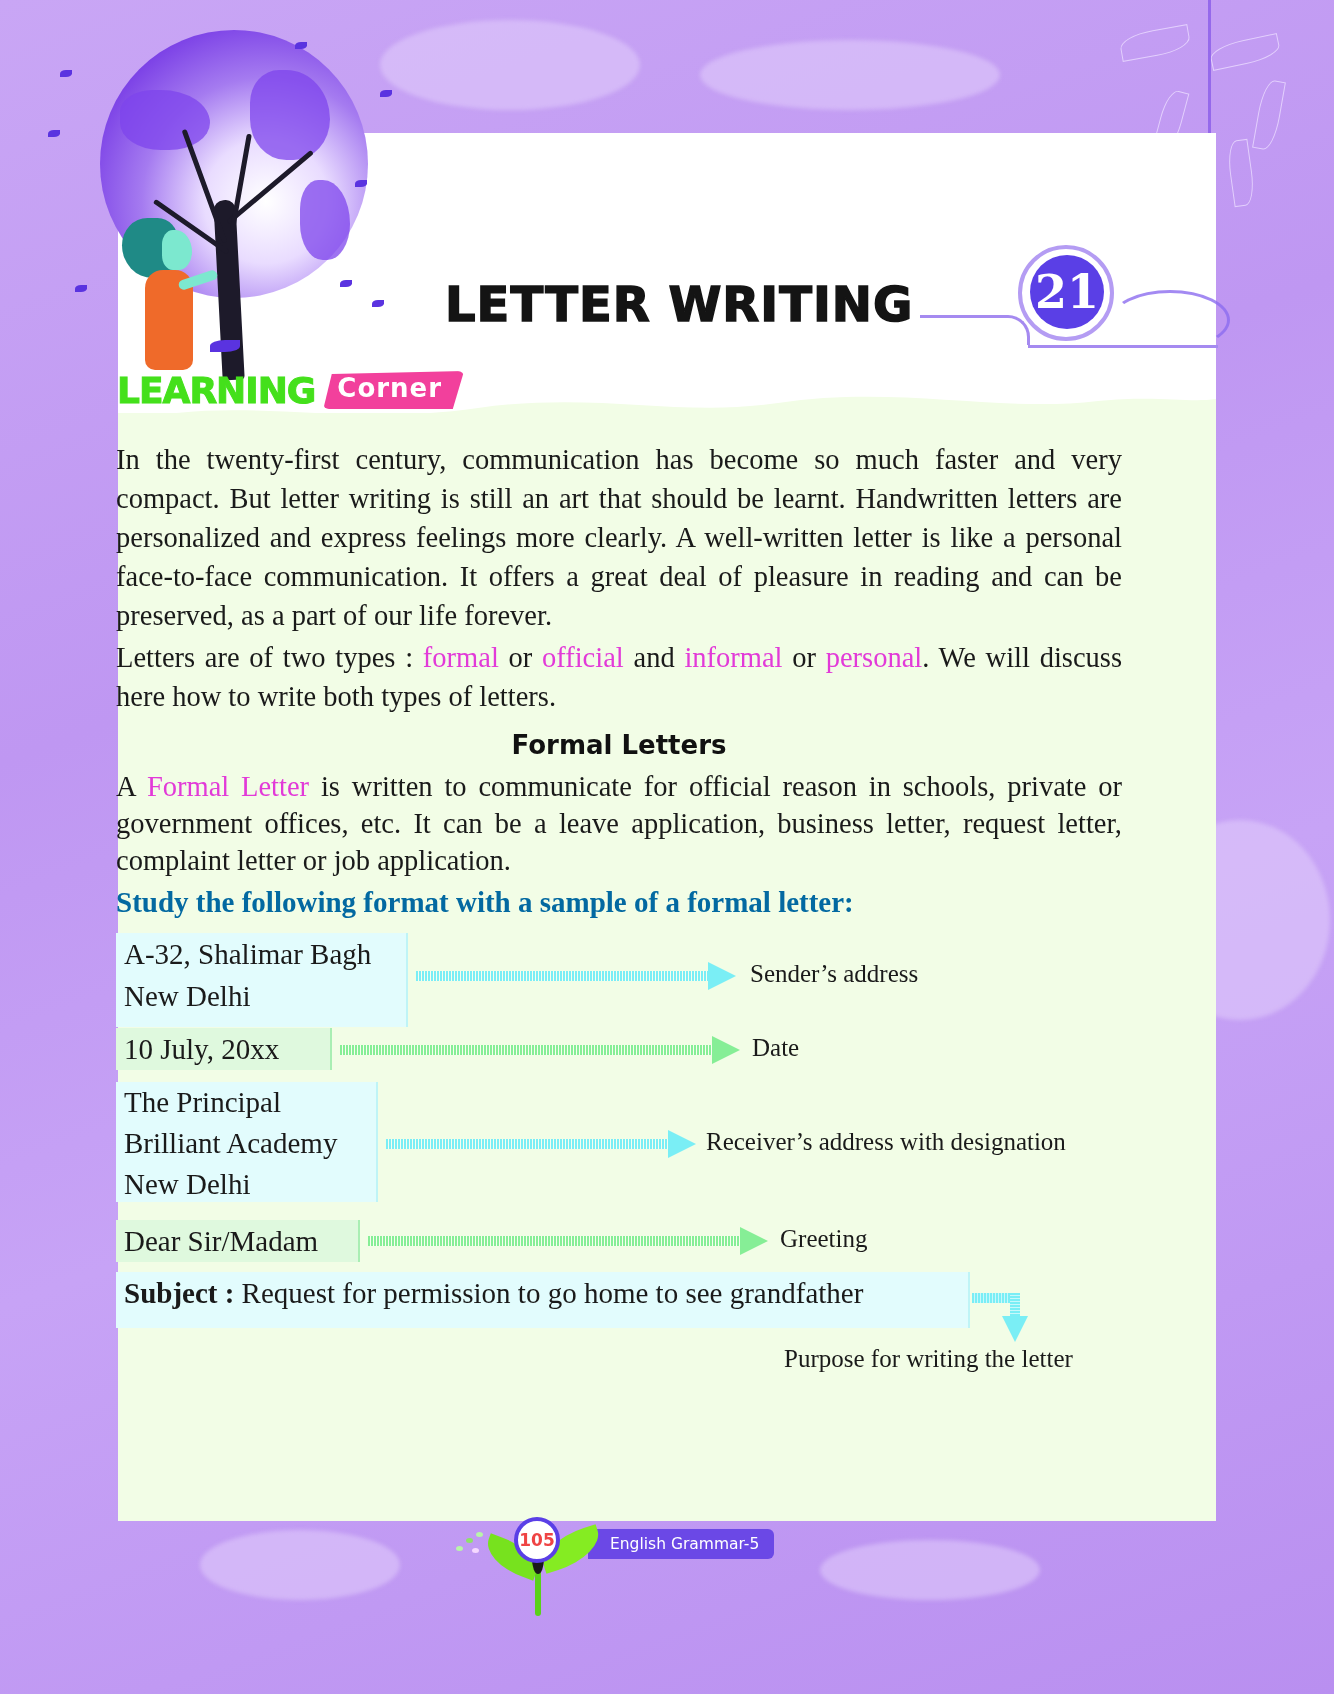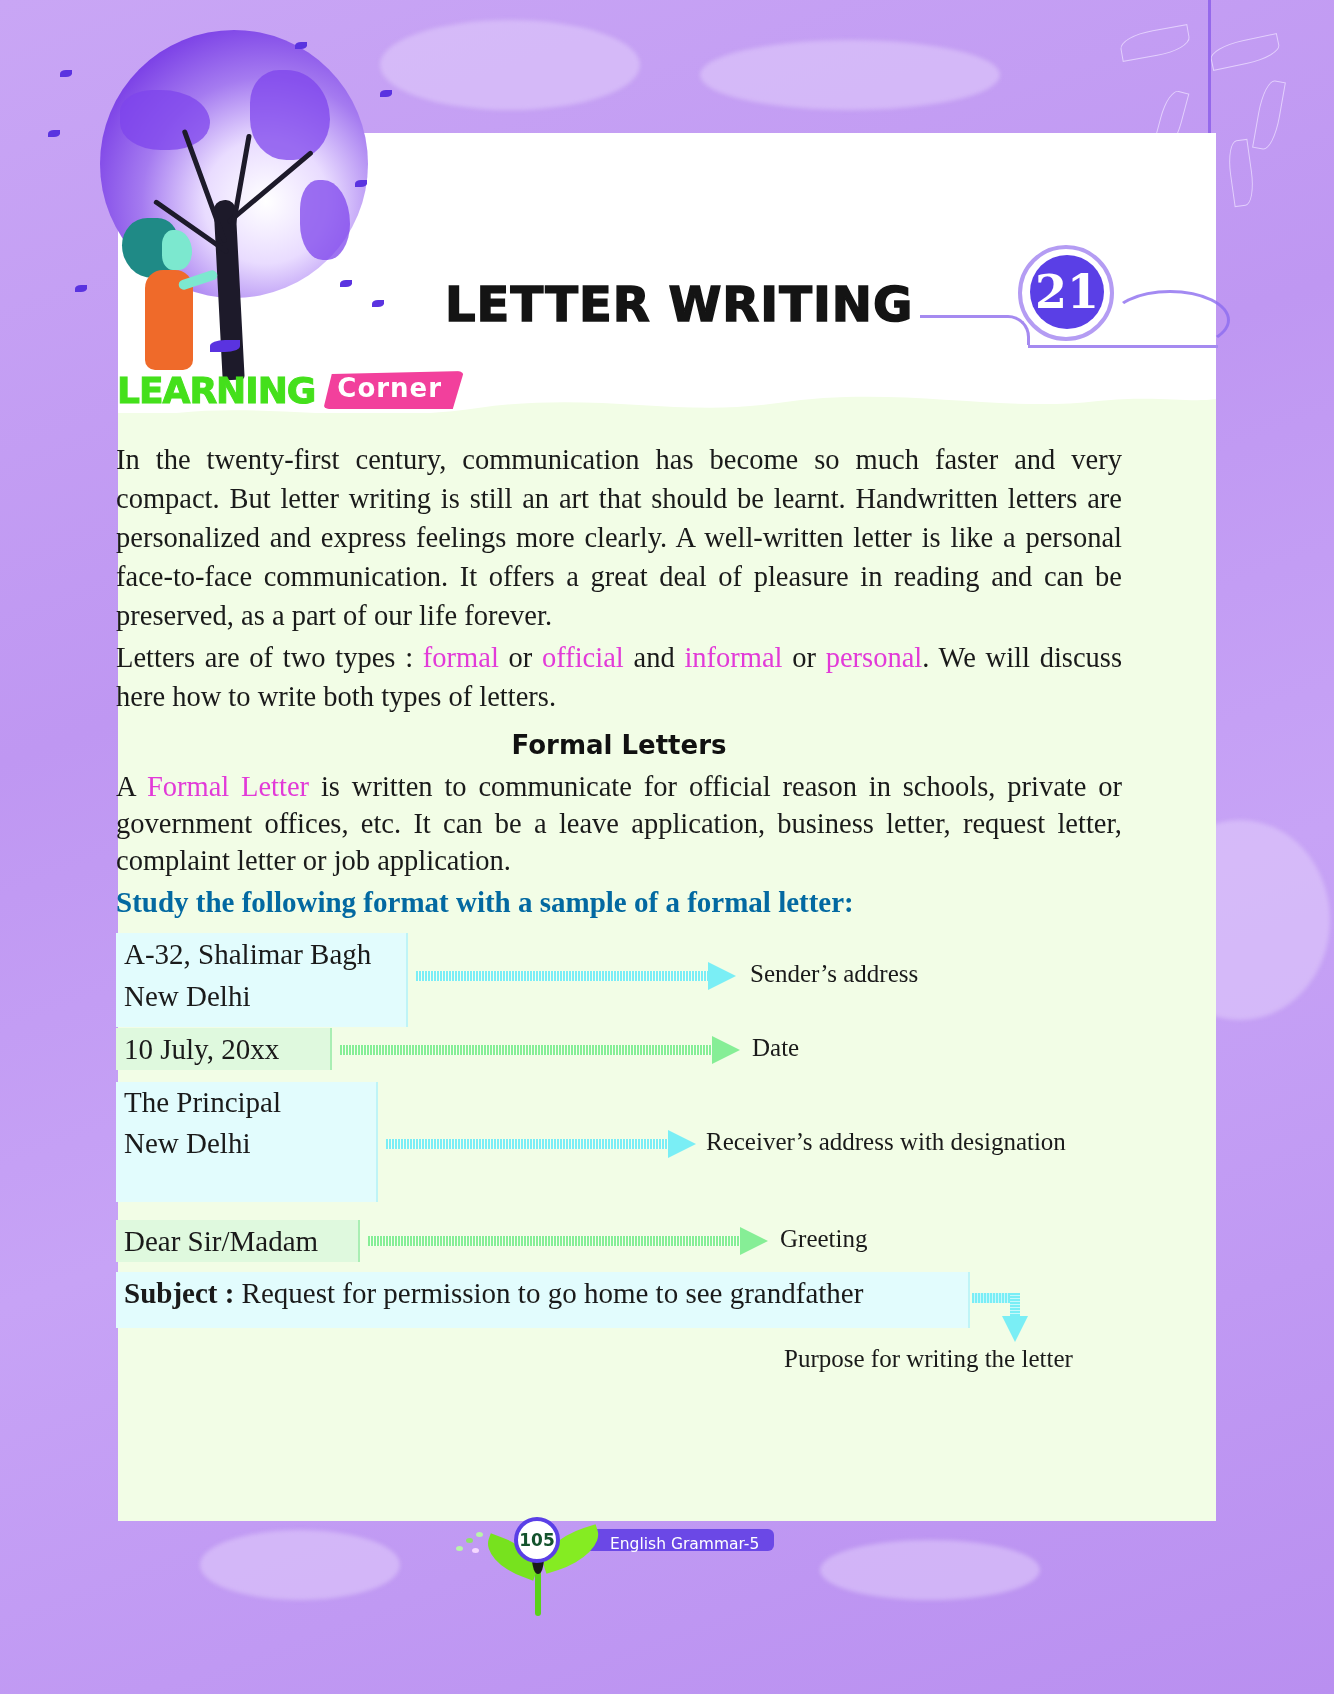--- a/index.html
+++ b/index.html
@@ -112,28 +112,28 @@
   }
   .bold { font-weight: 700; }
 
   
   .down-h { position:absolute; left: 972px; top: 1293px; width: 44px; height: 10px; background: repeating-linear-gradient(90deg,#7aeef5 0 2px,#c8f8fb 2px 3px); }
   .down-v { position:absolute; left: 1010px; top: 1293px; width: 10px; height: 26px; background: repeating-linear-gradient(0deg,#7aeef5 0 2px,#c8f8fb 2px 3px); }
   .down-head { position:absolute; left: 1002px; top: 1316px; width:0; height:0; border-left: 13px solid transparent; border-right: 13px solid transparent; border-top: 26px solid #7aeef5; }
 
   
   .footer-bar {
-    position:absolute; left: 588px; top: 1529px; width: 186px; height: 22px; background: #6b48e6;
+    position:absolute; left: 588px; top: 1529px; width: 186px; height: 30px; background: #6b48e6;
     color: #ffffff; font-family: "DejaVu Sans", sans-serif; font-size: 15.5px; line-height: 30px;
     padding-left: 22px; border-radius: 0 6px 6px 0;
   }
   .page-num {
     position:absolute; left: 514px; top: 1517px; width: 46px; height: 46px; border-radius: 50%;
     background: #ffffff; border: 4px solid #5a3fe6; text-align:center; line-height: 38px;
-    font-family: "DejaVu Sans", sans-serif; font-weight: 700; font-size: 17px; color: #14532d;
+    font-family: "DejaVu Sans", sans-serif; font-weight: 700; font-size: 17px; color: #ef4444;
   }
   .sprout-leaf-l { position:absolute; left: 484px; top: 1542px; width: 56px; height: 30px; background:#77e21e; border-radius: 0 80% 0 80%; transform: rotate(20deg); }
   .sprout-leaf-r { position:absolute; left: 540px; top: 1533px; width: 62px; height: 32px; background:#85ec22; border-radius: 80% 0 80% 0; transform: rotate(-18deg); }
   .sprout-stem { position:absolute; left: 535px; top: 1560px; width: 6px; height: 56px; background: #5ad11a; border-radius: 3px; }
   .sprout-bud { position:absolute; left: 532px; top: 1552px; width: 12px; height: 22px; background: #1a1a1a; border-radius: 50% 50% 50% 50% / 30% 30% 70% 70%; }
   .butterflies { position:absolute; left: 452px; top: 1528px; width: 40px; height: 28px; }
   .butterflies span { position:absolute; width: 7px; height: 5px; background: #b8f5a8; border-radius: 50%; }
 </style>
 </head>
 <body>
@@ -218,20 +218,21 @@
   <div>10 July, 20xx</div>
 </div>
 <div class="arrow arrow-green" style="left:340px;top:1045px;width:400px;">
     <div class="arrow-shaft"></div>
     <div class="arrow-head"></div>
   </div>
 <div class="fmt-label" style="left:752px;top:1034px;">Date</div>
 
 <div class="fmt-box fmt-blue" style="top:1082px;width:262px;height:120px;padding-top:0;line-height:41px;">
   <div>The Principal</div>
+  <div>Brilliant Academy</div>
   <div>New Delhi</div>
 </div>
 <div class="arrow arrow-blue" style="left:386px;top:1139px;width:310px;">
     <div class="arrow-shaft"></div>
     <div class="arrow-head"></div>
   </div>
 <div class="fmt-label" style="left:706px;top:1128px;">Receiver’s address with designation</div>
 
 <div class="fmt-box fmt-green" style="top:1220px;width:244px;height:42px;">
   <div>Dear Sir/Madam</div>

